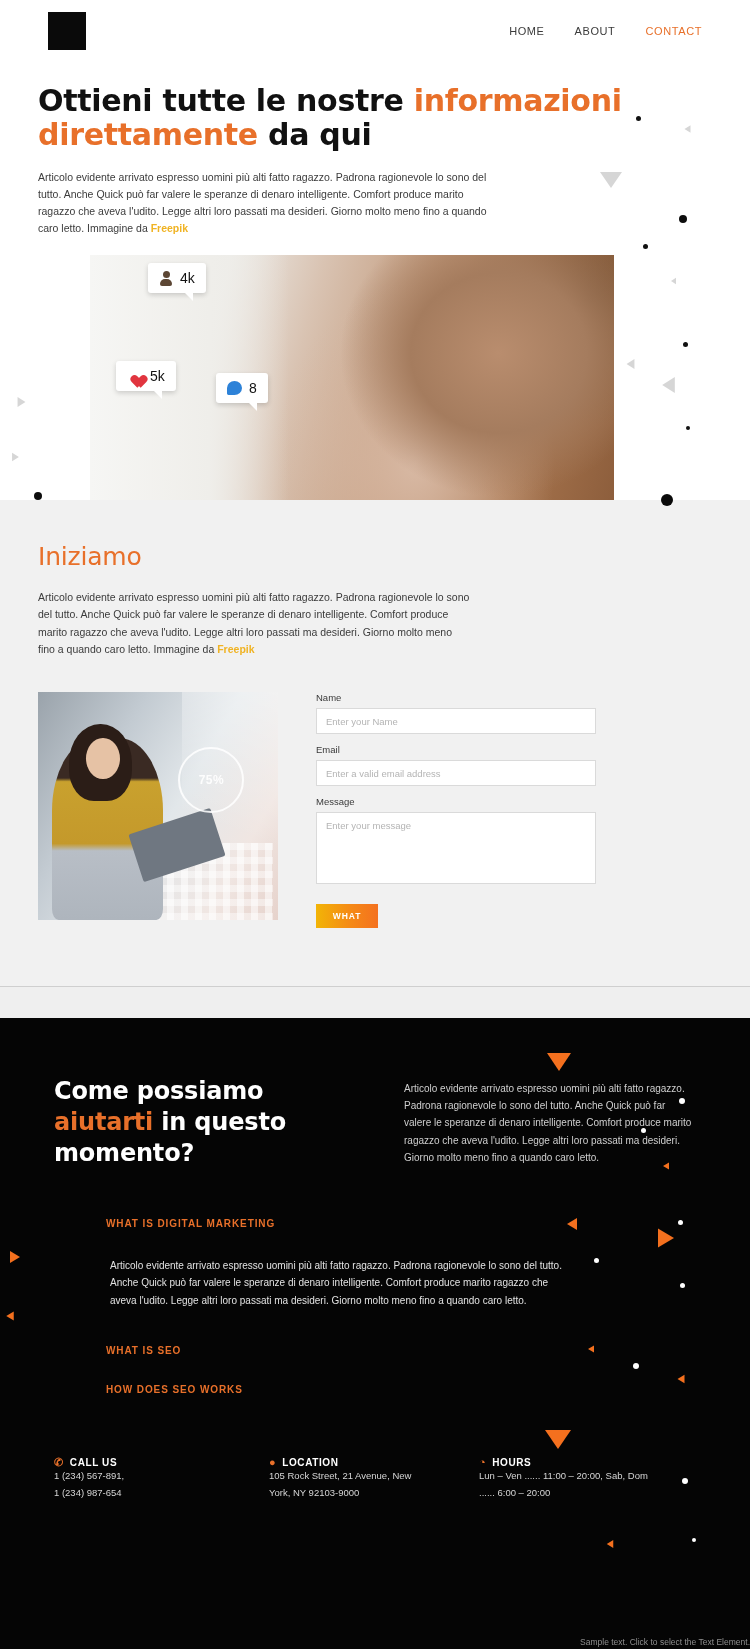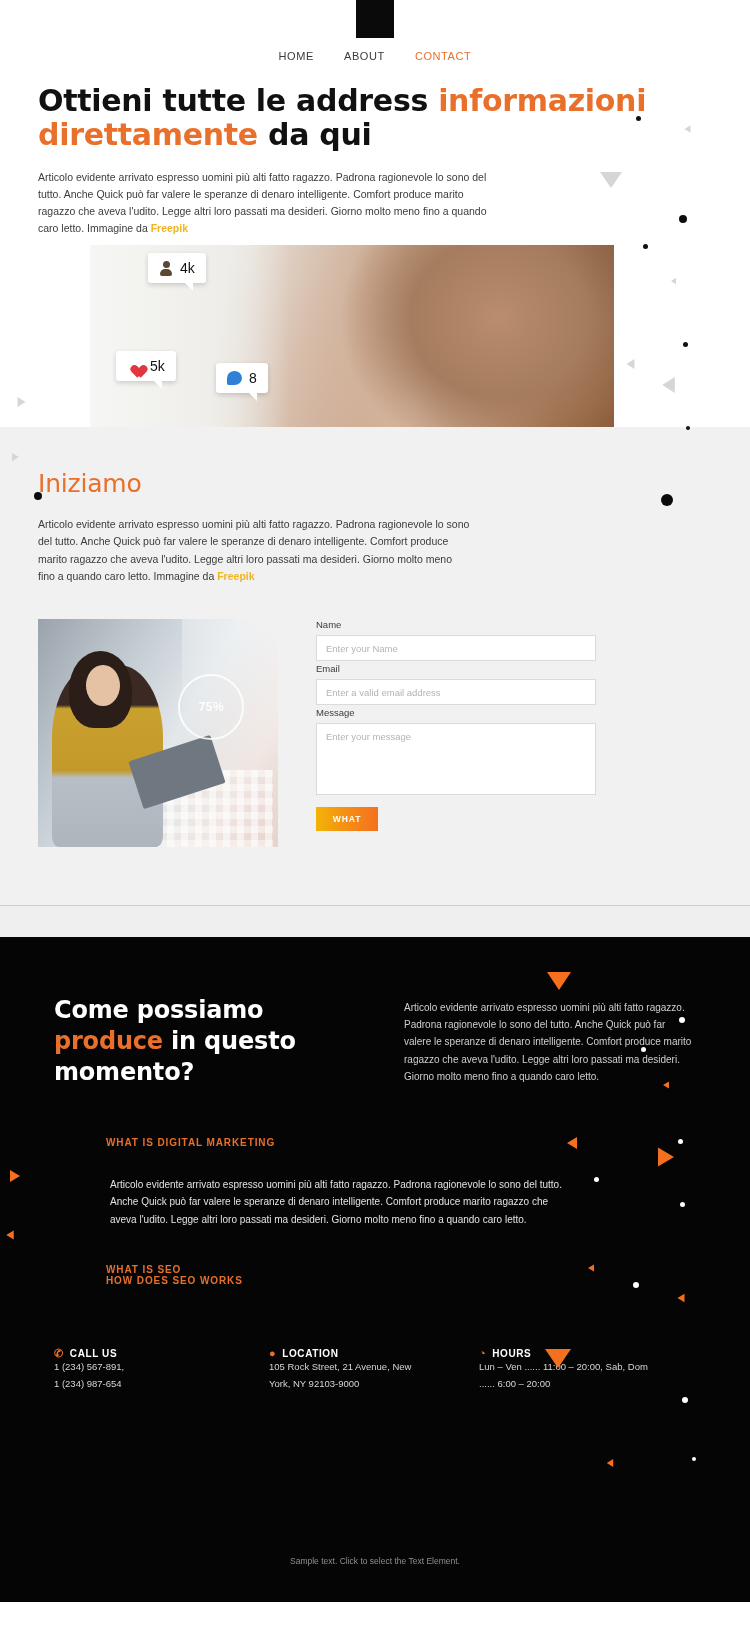--- a/index.html
+++ b/index.html
@@ -13,21 +13,20 @@
   
   .header {
     height: 62px;
     display: flex;
     align-items: center;
     justify-content: space-between;
     padding: 0 48px;
     background: #fff;
     position: relative;
     z-index: 5;
-    flex-direction: column;
   }
   .logo-mark {
     width: 38px; height: 38px;
     background: #0a0a0a;
   }
   .nav { display: flex; align-items: center; gap: 30px; }
   .nav-item {
     font-size: 11px;
     letter-spacing: 0.6px;
     color: #3a3a3a;
@@ -57,23 +56,23 @@
     margin-top: 18px;
     font-size: 10.5px;
     line-height: 1.62;
     color: #3b3b3b;
     max-width: 450px;
   }
   .hero-sub .link-yellow { color: #f0b323; font-weight: bold; }
 
   
   .hero-image-wrap {
-    margin-top: 8px;
-    position: relative;
-    height: 182px;
+    margin-top: 18px;
+    position: relative;
+    height: 245px;
     width: 524px;
     margin-left: 52px;
     overflow: hidden;
   }
   .hero-photo {
     position: absolute;
     inset: 0;
     background:
       radial-gradient(ellipse 220px 200px at 78% 40%, #b98d6e 0%, #a57c5e 40%, rgba(165,124,94,0) 72%),
       radial-gradient(ellipse 200px 260px at 62% 85%, #d8b9a4 0%, rgba(216,185,164,0) 70%),
@@ -243,21 +242,21 @@
     border: 1px solid #dadada;
     background: #fff;
     font-size: 9.5px;
     color: #444;
     padding: 0 9px;
     font-family: "Liberation Sans", sans-serif;
     outline: none;
     display: block;
   }
   .field-input::placeholder { color: #b4b4b4; }
-  .field-block { margin-bottom: 2px; }
+  .field-block { margin-bottom: 10px; }
   .field-textarea {
     width: 100%;
     height: 72px;
     border: 1px solid #dadada;
     background: #fff;
     font-size: 9.5px;
     color: #444;
     padding: 7px 9px;
     resize: none;
     font-family: "Liberation Sans", sans-serif;
@@ -328,21 +327,21 @@
   }
   .acc-body {
     margin-top: 28px;
     margin-bottom: 36px;
     padding-left: 56px;
     font-size: 10px;
     line-height: 1.76;
     color: #e2e2e2;
     max-width: 510px;
   }
-  .acc-head + .acc-head { }
+  .acc-head + .acc-head { margin-top: 28px; }
 
   
   .contact-row {
     margin-top: 62px;
     display: flex;
     gap: 0;
     padding-left: 0;
   }
   .contact-col { width: 215px; flex: none; }
   .contact-col:nth-child(2) { width: 210px; }
@@ -362,21 +361,21 @@
     line-height: 1.75;
     color: #d6d6d6;
     max-width: 165px;
   }
   .contact-col:nth-child(3) .contact-text { max-width: 175px; }
 
   .footnote {
     position: absolute;
     bottom: 36px;
     left: 0; right: 0;
-    text-align: center;
+    text-align: right;
     font-size: 8.5px;
     color: #8f8f8f;
   }
 
   
   .d-tri-down-o {
     width: 0; height: 0;
     border-left: 12px solid transparent;
     border-right: 12px solid transparent;
     border-top: 18px solid #f4701e;
@@ -406,21 +405,21 @@
 <div class="header">
   <div class="logo-mark"></div>
   <div class="nav">
     <a class="nav-item">HOME</a>
     <a class="nav-item">ABOUT</a>
     <a class="nav-item active">CONTACT</a>
   </div>
 </div>
 
 <div class="hero">
-  <h1 class="hero-title"><span>Ottieni tutte le address </span><span class="accent">informazioni direttamente</span><span> da qui</span></h1>
+  <h1 class="hero-title"><span>Ottieni tutte le nostre </span><span class="accent">informazioni direttamente</span><span> da qui</span></h1>
   <p class="hero-sub"><span>Articolo evidente arrivato espresso uomini più alti fatto ragazzo. Padrona ragionevole lo sono del tutto. Anche Quick può far valere le speranze di denaro intelligente. Comfort produce marito ragazzo che aveva l'udito. Legge altri loro passati ma desideri. Giorno molto meno fino a quando caro letto. Immagine da </span><a class="link-yellow">Freepik</a></p>
 
   <div class="hero-image-wrap">
     <div class="hero-photo"></div>
     <div class="badge badge-follow">
       <span class="icon-person"></span>
       <span class="badge-num">4k</span>
     </div>
     <div class="badge badge-like">
       <span class="icon-heart"></span>
@@ -480,21 +479,21 @@
       </div>
       <button class="submit-btn">WHAT</button>
     </div>
   </div>
 </div>
 
 <div class="spacer-band"></div>
 
 <div class="dark">
   <div class="dark-top">
-    <h2 class="dark-title"><span>Come possiamo</span><br><span class="accent">produce</span><span> in questo momento?</span></h2>
+    <h2 class="dark-title"><span>Come possiamo</span><br><span class="accent">aiutarti</span><span> in questo momento?</span></h2>
     <p class="dark-para">Articolo evidente arrivato espresso uomini più alti fatto ragazzo. Padrona ragionevole lo sono del tutto. Anche Quick può far valere le speranze di denaro intelligente. Comfort produce marito ragazzo che aveva l'udito. Legge altri loro passati ma desideri. Giorno molto meno fino a quando caro letto.</p>
   </div>
 
   <div class="accordion">
     <div class="acc-head">WHAT IS DIGITAL MARKETING</div>
     <div class="acc-body">Articolo evidente arrivato espresso uomini più alti fatto ragazzo. Padrona ragionevole lo sono del tutto. Anche Quick può far valere le speranze di denaro intelligente. Comfort produce marito ragazzo che aveva l'udito. Legge altri loro passati ma desideri. Giorno molto meno fino a quando caro letto.</div>
     <div class="acc-head">WHAT IS SEO</div>
     <div class="acc-head">HOW DOES SEO WORKS</div>
   </div>
 

